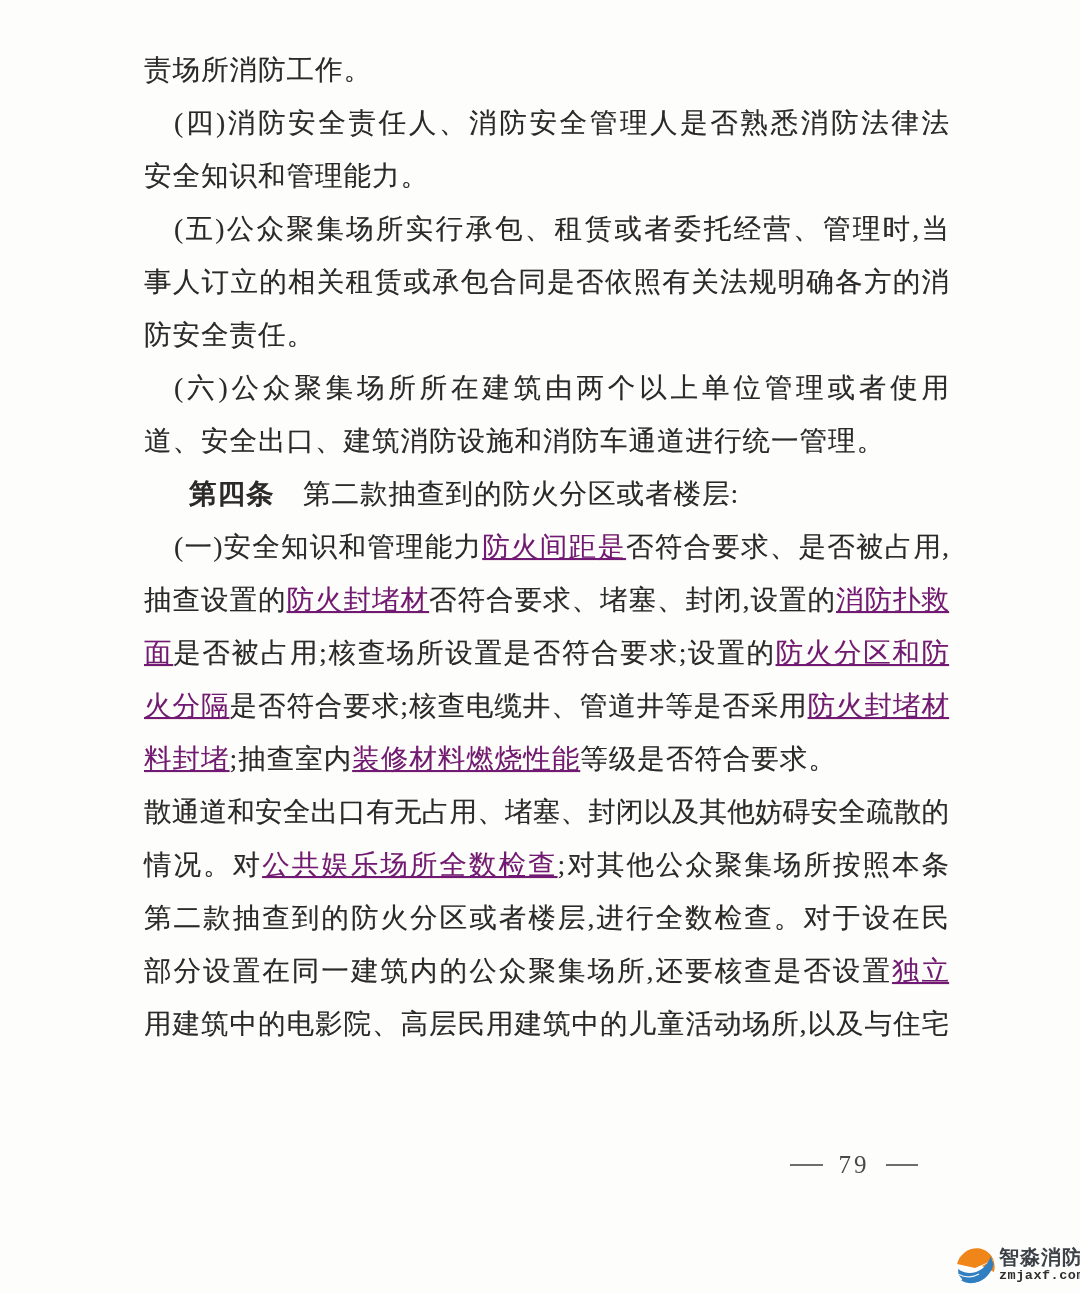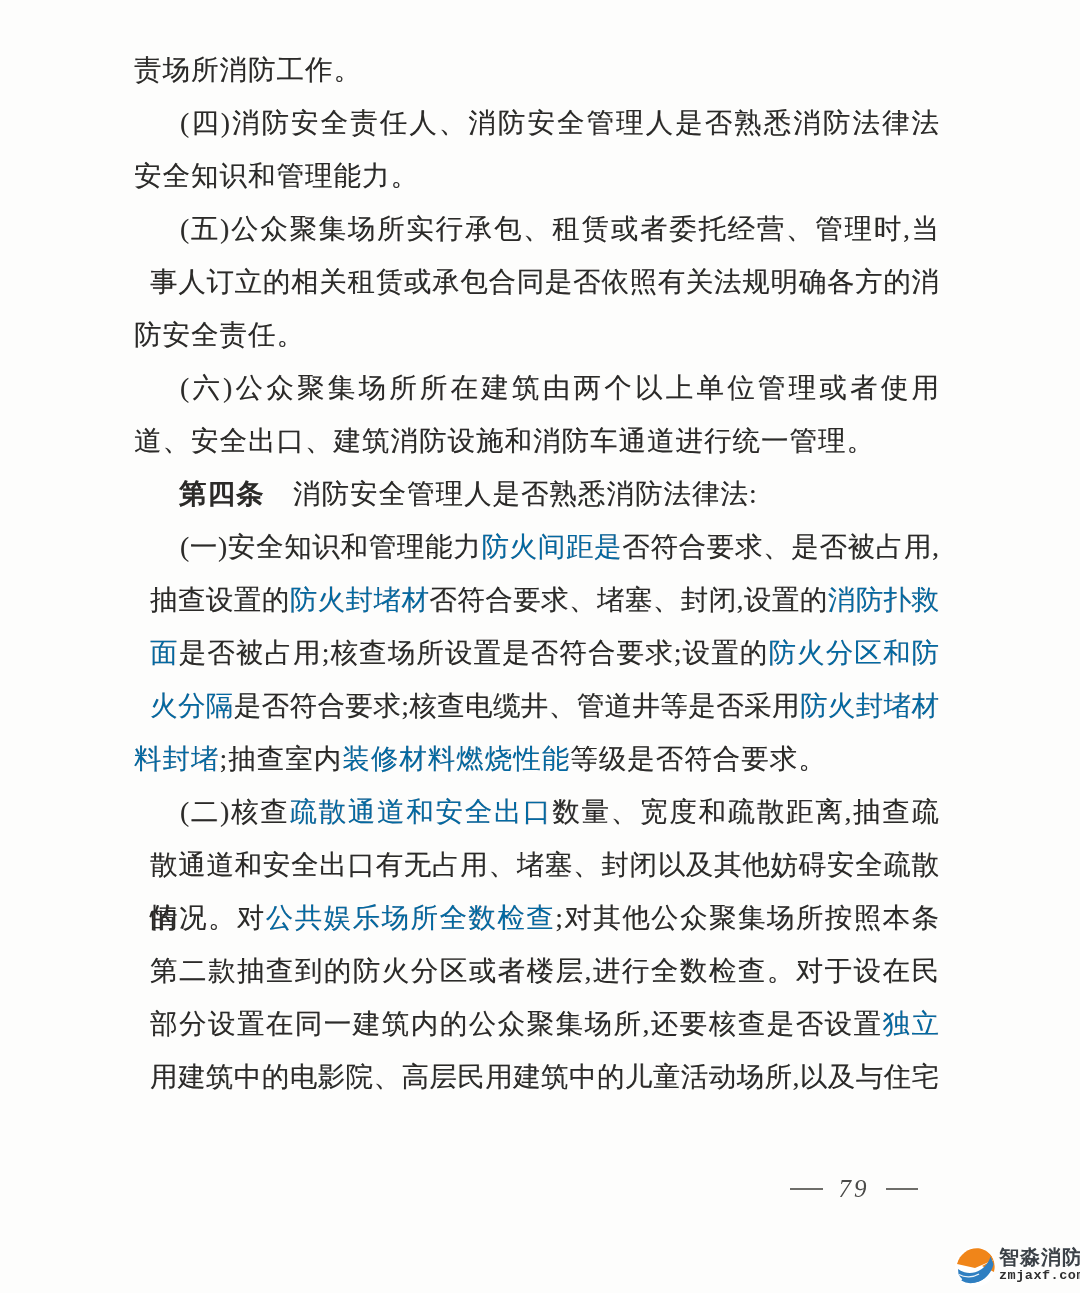--- a/index.html
+++ b/index.html
@@ -10,52 +10,50 @@
     overflow:hidden;
   }
   #page{
     position:relative;
     width:1080px;height:1293px;
     background:#fdfdfc;
   }
   
   #doc{
     position:absolute;
-    left:134px; top:43px;
+    left:144px; top:43px;
     width:805px;
   }
   .line{
     height:53px;
     line-height:53px;
     font-size:27.5px;
     color:#2b2a28;
     letter-spacing:1px;
     white-space:nowrap;
     text-shadow:0.3px 0.3px 0.6px rgba(30,30,30,0.35);
   }
   .line.just{
     white-space:normal;
     letter-spacing:0;
     text-align:justify;
     text-align-last:justify;
-    margin-left:16px;
   }
-  .red{ color:#0369a1; text-shadow:0.3px 0.3px 0.6px rgba(150,45,35,0.35); }
+  .red{ color:#701a75; text-shadow:0.3px 0.3px 0.6px rgba(150,45,35,0.35);text-decoration:underline; }
   .bold{ font-weight:700;text-align:right; }
 
   
   #pageno{
     position:absolute;
-    left:790px; top:1174px;
+    left:790px; top:1150px;
     width:128px; height:30px;
     display:flex; align-items:center; justify-content:center;
     color:#4a4a48;
     font-size:25px;
     letter-spacing:3px;
-    font-style:italic;
   }
   .dash{
     display:inline-block;
     width:40px; height:2px;
     background:#55534f;
     opacity:.85;
   }
   #pageno .num{ margin:0 16px; }
 
   
@@ -87,27 +85,26 @@
 
   <div id="doc">
       <div class="line"><span>责场所消防工作。</span></div>
       <div class="line just" style="text-indent: 30px;"><span>(四)消防安全责任人、消防安全管理人是否熟悉消防法律法</span></div>
       <div class="line"><span>安全知识和管理能力。</span></div>
       <div class="line just" style="text-indent: 30px;"><span>(五)公众聚集场所实行承包、租赁或者委托经营、管理时,当</span></div>
       <div class="line just"><span>事人订立的相关租赁或承包合同是否依照有关法规明确各方的消</span></div>
       <div class="line"><span>防安全责任。</span></div>
       <div class="line just" style="text-indent: 30px;"><span>(六)公众聚集场所所在建筑由两个以上单位管理或者使用</span></div>
       <div class="line"><span>道、安全出口、建筑消防设施和消防车通道进行统一管理。</span></div>
-      <div class="line" style="text-indent: 45px;"><span class="bold">第四条</span><span>　消防安全管理人是否熟悉消防法律法:</span></div>
+      <div class="line" style="text-indent: 45px;"><span class="bold">第四条</span><span>　第二款抽查到的防火分区或者楼层:</span></div>
       <div class="line just" style="text-indent: 30px;"><span>(一)安全知识和管理能力</span><span class="red">防火间距是</span><span>否符合要求、是否被占用,</span></div>
       <div class="line just"><span>抽查设置的</span><span class="red">防火封堵材</span><span>否符合要求、堵塞、封闭,设置的</span><span class="red">消防扑救</span></div>
       <div class="line just"><span class="red">面</span><span>是否被占用;核查场所设置是否符合要求;设置的</span><span class="red">防火分区和防</span></div>
       <div class="line just"><span class="red">火分隔</span><span>是否符合要求;核查电缆井、管道井等是否采用</span><span class="red">防火封堵材</span></div>
       <div class="line"><span class="red">料封堵</span><span>;抽查室内</span><span class="red">装修材料燃烧性能</span><span>等级是否符合要求。</span></div>
-      <div class="line just" style="text-indent: 30px;"><span>(二)核查</span><span class="red">疏散通道和安全出口</span><span>数量、宽度和疏散距离,抽查疏</span></div>
       <div class="line just"><span>散通道和安全出口有无占用、堵塞、封闭以及其他妨碍安全疏散的</span></div>
       <div class="line just"><span>情况。对</span><span class="red">公共娱乐场所全数检查</span><span>;对其他公众聚集场所按照本条</span></div>
       <div class="line just"><span>第二款抽查到的防火分区或者楼层,进行全数检查。对于设在民</span></div>
       <div class="line just"><span>部分设置在同一建筑内的公众聚集场所,还要核查是否设置</span><span class="red">独立</span></div>
       <div class="line just"><span>用建筑中的电影院、高层民用建筑中的儿童活动场所,以及与住宅</span></div>
     </div>
 
   <div id="pageno">
     <span class="dash"></span>
     <span class="num">79</span>

